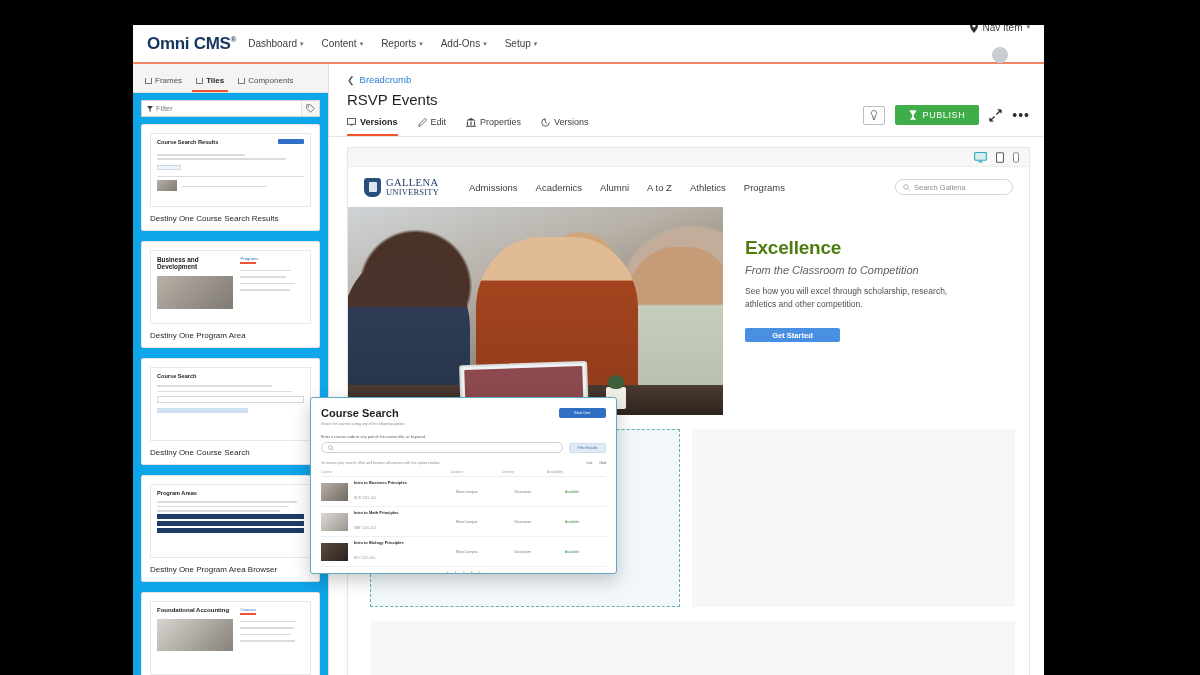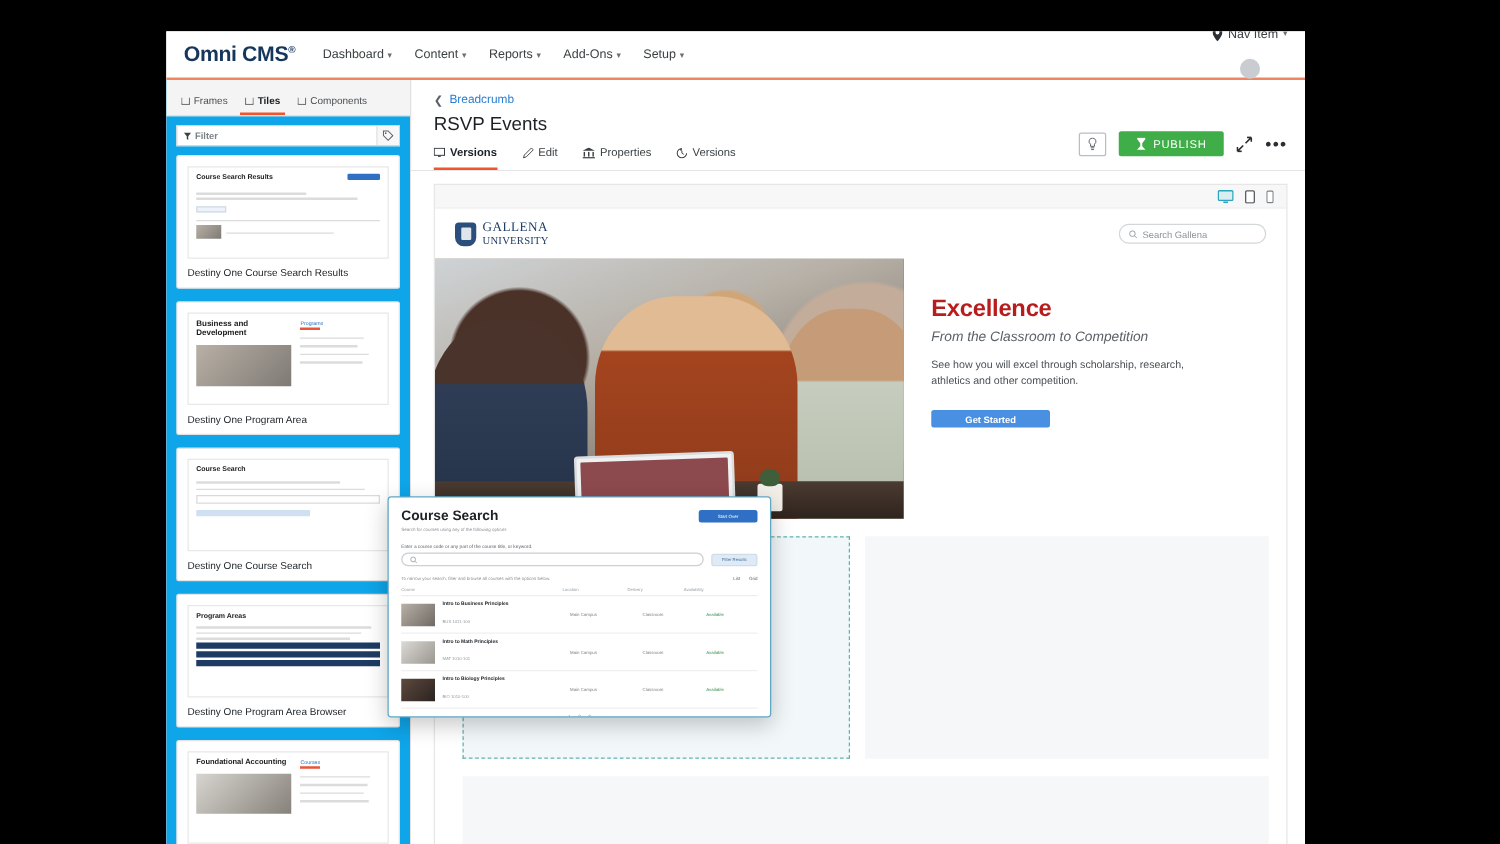--- a/index.html
+++ b/index.html
@@ -20,21 +20,21 @@
   }
 
   
   .topbar {
     position: relative; height: 39px; background: #fff;
     border-bottom: 2px solid #f08563;
     display: flex; align-items: center; padding: 0 14px;
   }
   .logo { font-size: 17px; font-weight: bold; color: #16365c; letter-spacing: -0.3px; }
   .logo .reg { font-size: 8px; vertical-align: super; }
-  .mainnav { display: flex; align-items: flex-start; margin-left: 22px; gap: 18px; }
+  .mainnav { display: flex; align-items: flex-start; margin-left: 12px; gap: 18px; }
   .mainnav .navitem {
     font-size: 10px; color: #3c4043; white-space: nowrap; cursor: pointer;
     display: flex; align-items: center; gap: 3px;
   }
   .caret { font-size: 7px; color: #6b7075; }
   .topright { margin-left: auto; display: flex; align-items: center; gap: 14px; flex-direction: column; }
   .ic { color:#3c4043; display:flex; align-items:center; }
   .navloc { display:flex; align-items:center; gap:4px; font-size:10px; color:#3c4043; cursor:pointer;}
   .avatar { width: 16px; height:16px; border-radius:50%; background:#c9cdd1; }
   .helpdot { width:15px;height:15px;border-radius:50%;background:#2b2f33;color:#fff;
@@ -49,21 +49,21 @@
     display:flex; flex-direction:column; position:relative;
   }
   .ptabs { display:flex; align-items:flex-end; gap:6px; padding: 8px 8px 0 8px;
            border-bottom:1px solid #e0e0e0; background:#f4f4f4; }
   .ptab { font-size:8px; color:#4a4f54; padding: 4px 4px 5px 4px; display:flex; align-items:center; gap:3px;
           cursor:pointer; border-bottom:2px solid transparent; white-space:nowrap;}
   .ptab.active { color:#1d2125; font-weight:bold; border-bottom-color:#f2552c; }
   .tabicon { width:7px;height:6px;border:1px solid #72777c;border-top:none;border-radius:0 0 1px 1px; }
   .filterrow { padding: 7px 8px; }
   .filterbox { display:flex; align-items:center; background:#fff; border:1px solid #d6d6d6; height:17px; }
-  .filterbox .fi { flex:1; display:flex; align-items:center; gap:3px; padding-left:5px; font-size:7.5px; color:#7c8186;font-weight:bold; }
+  .filterbox .fi { flex:1; display:flex; align-items:center; gap:3px; padding-left:5px; font-size:7.5px; color:#7c8186; }
   .filterbox .tagbtn { width:18px; height:15px; border-left:1px solid #e2e2e2; display:flex;
                        align-items:center; justify-content:center; background:#f7f7f7; cursor:pointer;}
   .tilelist { flex:1; overflow:hidden; padding: 0 8px; }
   .tilecard { background:#fff; border:1px solid #e3e3e3; border-radius:2px; margin-bottom:10px; padding:8px 8px 7px 8px; }
   .thumb { border:1px solid #e8e8e8; height:74px; overflow:hidden; background:#fff; padding:5px 6px; }
   .tiletitle { font-size:8px; color:#1d2125; margin-top:7px; }
 
   
   .mt-h { font-size:5.6px; font-weight:bold; color:#1a1a1a; }
   .mt-sub { font-size:2.6px; color:#8a8f94; line-height:1.7; margin-top:3px; }
@@ -133,21 +133,21 @@
   .heroimg .laptop { position:absolute; left:112px; bottom:-4px; width:128px; height:56px;
       background:#f0f1f2; border:2px solid #dadcde; border-radius:3px; transform:rotate(-2deg); }
   .heroimg .laptop .scr { position:absolute; inset:3px; background:#8d4a4e; border-radius:1px; }
   .heroimg .plant { position:absolute; left:258px; bottom:6px; width:20px; height:22px; background:#f2efe9; border-radius:2px;}
   .heroimg .plant:before { content:''; position:absolute; left:2px; top:-12px; width:16px; height:14px;
       background:#3f5f3a; border-radius:50% 50% 40% 40%; }
   .heroimg .desk { position:absolute; left:0; right:0; bottom:0; height:30px;
       background:linear-gradient(180deg,#4b3b31,#2f241e); }
 
   .herotext { flex:1; padding: 30px 0 0 22px; }
-  .herotext h1 { font-size:19px; color:#b91c1c; letter-spacing:-0.2px; }
+  .herotext h1 { font-size:19px; color:#4d7c0f; letter-spacing:-0.2px; }
   .herotext .sub { font-size:11px; color:#5a6066; font-style:italic; margin-top:5px; }
   .herotext p { font-size:8.5px; color:#4a5055; margin-top:9px; line-height:1.55; max-width:226px; }
   .getstarted { margin-top:17px; width:95px; height:14px; background:#4a90e2; color:#fff; border-radius:2px;
                 font-size:7.5px; font-weight:bold; display:flex; align-items:center; justify-content:center; cursor:pointer;}
 
   .zones { display:flex; gap:12px; padding: 14px 14px 0 22px; }
   .dropzone { width:310px; height:178px; border:1.5px dashed #62b3b0; background:#f2f8fa; }
   .graypanel { flex:1; height:178px; background:#f6f7f8; }
   .graypanel2 { margin: 14px 14px 0 22px; height:60px; background:#f6f7f8; }
 
@@ -455,20 +455,28 @@
             <div class="sitenav">
               <div class="sitelogo">
                 <span class="shield">
                     <i></i>
                   </span>
                 <span class="txt">
                   <div class="t1">GALLENA</div>
                   <div class="t2">UNIVERSITY</div>
                 </span>
               </div>
+              <div class="sitemenu">
+                <a>Admissions</a>
+                <a>Academics</a>
+                <a>Alumni</a>
+                <a>A to Z</a>
+                <a>Athletics</a>
+                <a>Programs</a>
+              </div>
               <div class="sitesearch">
                 <svg width="7" height="7" viewBox="0 0 10 10">
                     <circle cx="4.2" cy="4.2" r="3.2" fill="none" stroke="#8d9297"></circle>
                     <line x1="6.6" y1="6.6" x2="9.3" y2="9.3" stroke="#8d9297"></line>
                   </svg>
                 <span>Search Gallena</span>
               </div>
             </div>
 
             <div class="hero">

